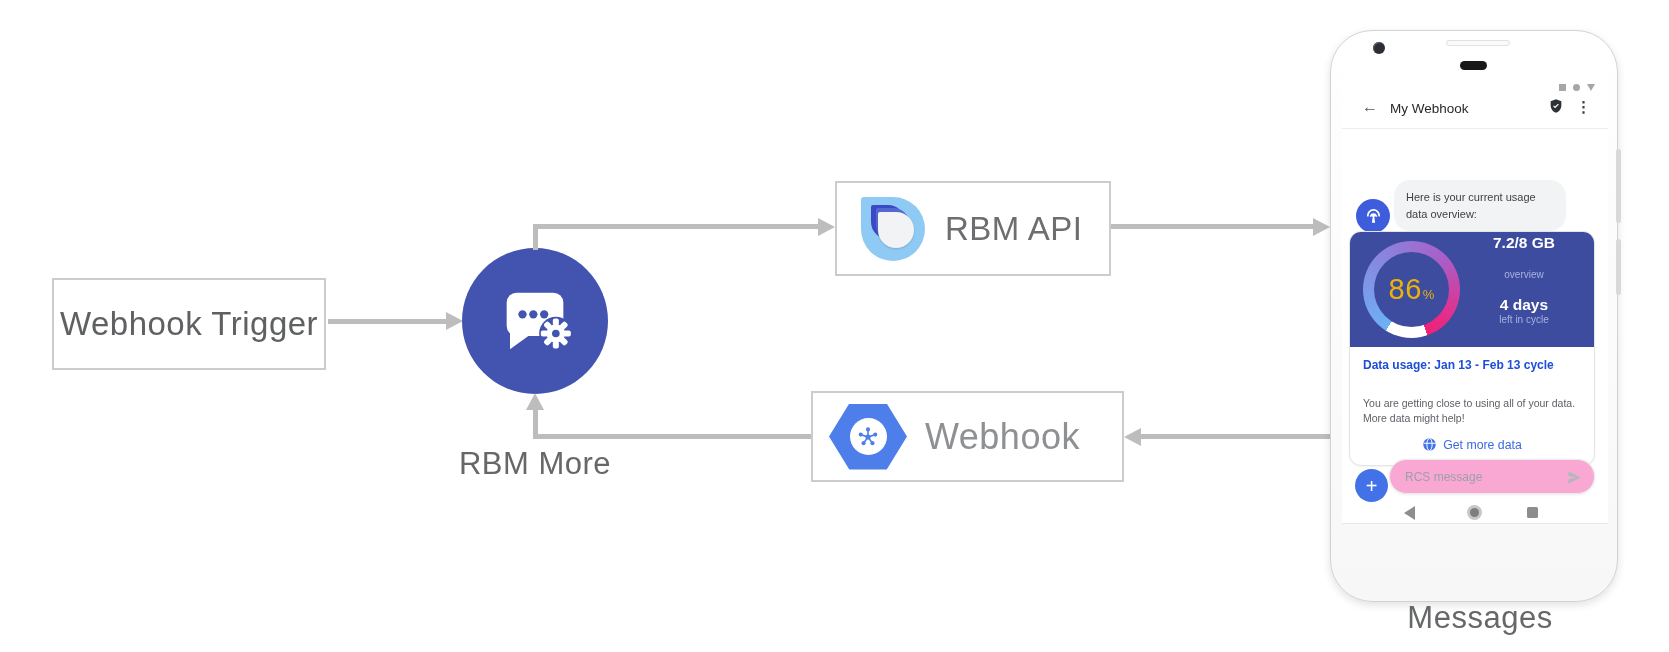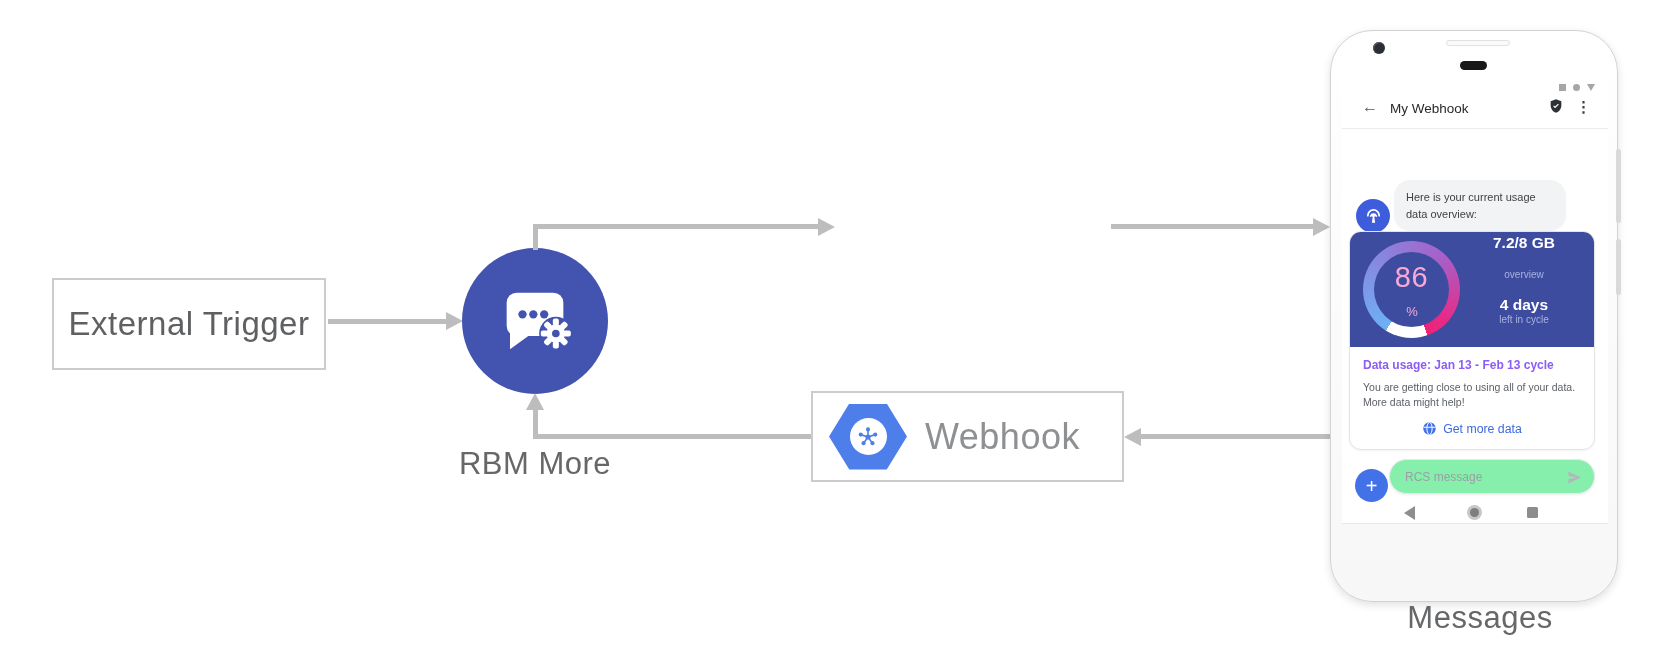--- a/index.html
+++ b/index.html
@@ -73,57 +73,57 @@
             display:flex; align-items:center; justify-content:center; }
   .bubble { position:absolute; left:52px; top:103px; max-width:172px; background:#f1f3f4; border-radius:16px;
             padding:9px 12px; font-size:11px; line-height:1.5; color:#3f4246; }
 
   .ucard { position:absolute; left:7px; top:154px; width:246px; border-radius:12px; border:1px solid #e4e4e4;
            background:#fff; overflow:hidden; box-shadow:0 1px 2px rgba(0,0,0,.05); }
   .ucard-blue { position:relative; height:115px; background:#3d4c9e; }
   .gauge { position:absolute; left:13px; top:9px; width:97px; height:97px; border-radius:50%;
            background:conic-gradient(from 212deg, #6db1f5 0deg, #8a84dc 110deg, #a95ec7 195deg, #e62b86 280deg, #ef2277 309deg, #ffffff 309deg 360deg); }
   .gauge-inner { position:absolute; inset:11px; border-radius:50%; background:#3d4c9e;
-                 display:flex; align-items:center; justify-content:center; color:#f9a8d4;flex-direction:column; }
+                 display:flex; align-items:center; justify-content:center; color:#eab308; }
   .gauge-pct { font-size:29px; font-weight:300; letter-spacing:.5px; }
   .gauge-sym { font-size:13px; margin-left:1px; margin-top:10px; }
   .stat { position:absolute; left:112px; right:8px; text-align:center; color:#fff; }
   .stat-val { font-size:15.5px; font-weight:bold; }
   .stat-lbl { font-size:10px; color:#a9b2e0; }
   .s1 { top:2px; } .s2 { top:37px; } .s3 { top:64px; } .s4 { top:82px; }
 
   .ucard-body { padding:11px 13px 13px; }
-  .ucard-title { font-size:12px; font-weight:bold; color:#8b5cf6; }
-  .ucard-text { font-size:10.5px; line-height:1.45; color:#5d6166; margin-top:8px; }
+  .ucard-title { font-size:12px; font-weight:bold; color:#1d4ed8; }
+  .ucard-text { font-size:10.5px; line-height:1.45; color:#5d6166; margin-top:24px; }
   .ucard-action { margin-top:11px; display:flex; align-items:center; justify-content:center; gap:6px; cursor:default; }
   .ucard-action-label { font-size:12.3px; color:#3e6ae1; font-weight:500; }
 
   .plus-btn { position:absolute; left:13px; top:392px; width:33px; height:33px; border-radius:50%; background:#4372e8;
               color:#fff; font-size:20px; display:flex; align-items:center; justify-content:center; line-height:1; }
-  .pill { position:absolute; left:47px; top:382px; width:206px; height:35px; border-radius:18px; background:#86efac;
+  .pill { position:absolute; left:47px; top:382px; width:206px; height:35px; border-radius:18px; background:#f9a8d4;
           border:1px solid #ebebeb; box-shadow:0 1px 3px rgba(0,0,0,.08); }
   .pill input { position:absolute; left:15px; top:0; width:155px; height:100%; border:none; outline:none;
                 font-family:"Liberation Sans",sans-serif; font-size:12px; color:#3c4043; background:transparent; }
   .pill input::placeholder { color:#9aa0a6; }
   .send { position:absolute; right:11px; top:9px; width:17px; height:17px; }
 
   .nav-back { position:absolute; left:62px; top:429px; width:0; height:0;
               border-top:7px solid transparent; border-bottom:7px solid transparent; border-right:11px solid #8e8e8e; }
   .nav-home { position:absolute; left:125px; top:428px; width:15px; height:15px; border-radius:50%; background:#c7c7c7;
               display:flex; align-items:center; justify-content:center; }
   .nav-home-dot { width:9px; height:9px; border-radius:50%; background:#7e7e7e; }
   .nav-sq { position:absolute; left:185px; top:430px; width:11px; height:11px; background:#8d8d8d; border-radius:1.5px; }
 </style>
 </head>
 <body>
 
 <div class="canvas">
 
   <div class="dbox et-box">
-    <span class="dbox-label">External Trigger</span>
+    <span class="dbox-label">Webhook Trigger</span>
   </div>
 
   <div class="aline" style="left:328px; top:319px; width:118px; height:5px;"></div>
   <div class="ahead right" style="left:446px; top:312px;"></div>
 
   <div class="agent-circle">
     <svg width="80" height="80" viewBox="0 0 48 48">
       <rect x="7" y="7" width="34" height="26" rx="6" fill="#ffffff"></rect>
       <path d="M9 30 L9 41 L20 33 Z" fill="#ffffff"></path>
       <circle cx="16.5" cy="20" r="2.5" fill="#4253b0"></circle>
@@ -143,20 +143,29 @@
       </g>
       <circle cx="36.5" cy="31.5" r="2.3" fill="#4253b0"></circle>
     </svg>
   </div>
   <div class="diagram-caption agent-caption">RBM More</div>
 
   <div class="aline" style="left:533px; top:226px; width:5px; height:24px;"></div>
   <div class="aline" style="left:533px; top:224px; width:285px; height:5px;"></div>
   <div class="ahead right" style="left:818px; top:218px;"></div>
 
+  <div class="dbox api-box">
+    <div class="allo">
+      <div class="allo-outer"></div>
+      <div class="allo-dark"></div>
+      <div class="allo-mid"></div>
+      <div class="allo-white"></div>
+    </div>
+    <span class="dbox-label">RBM API</span>
+  </div>
 
   <div class="aline" style="left:1111px; top:224px; width:202px; height:5px;"></div>
   <div class="ahead right" style="left:1313px; top:218px;"></div>
 
   <div class="ahead left" style="left:1124px; top:428px;"></div>
   <div class="aline" style="left:1141px; top:434px; width:189px; height:5px;"></div>
 
   <div class="dbox wh-box">
     <div class="hex">
       <div class="hex-circle">

